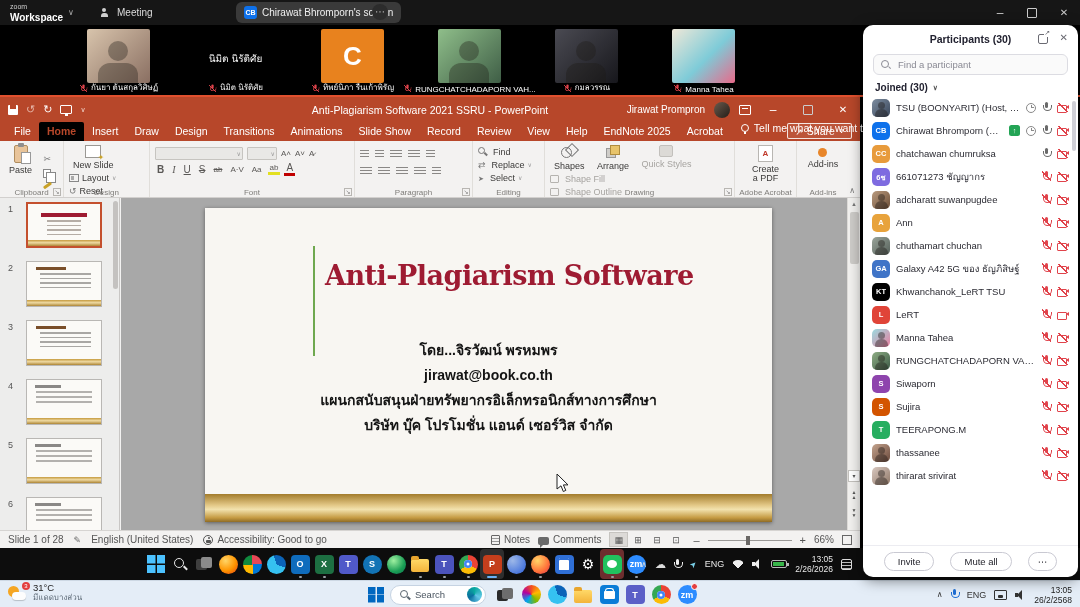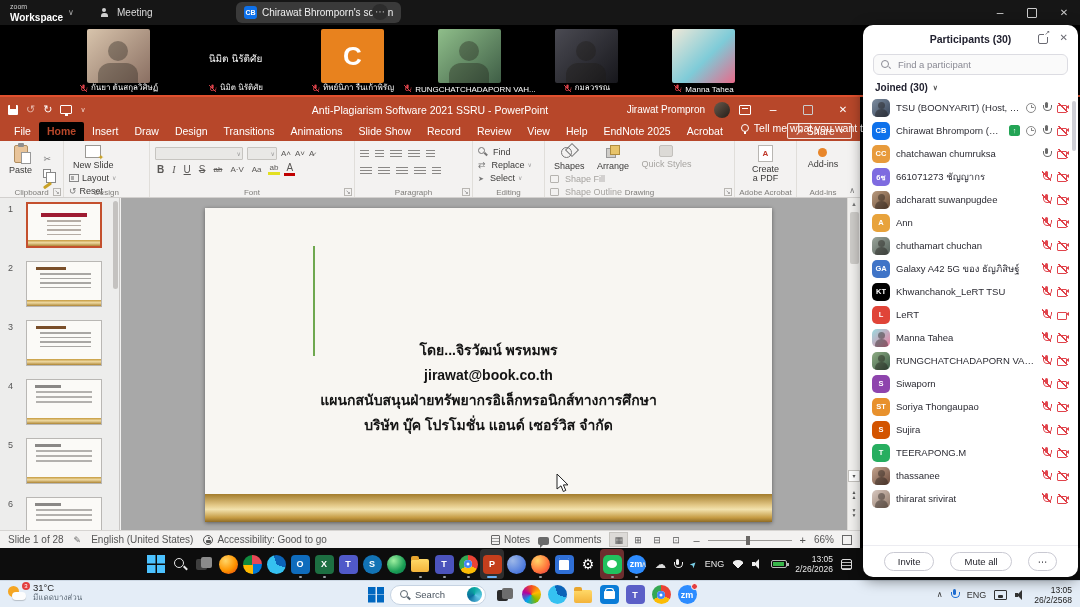--- a/index.html
+++ b/index.html
@@ -718,20 +718,21 @@
 
               </div>
             </div>
           </span>
         <span class="tscroll"></span>
       </div>
 
       <div class="canvas">
         <div class="slide">
           <div class="greenline"></div>
+          <div class="slide-title">Anti-Plagiarism Software</div>
           <div class="slide-sub">
             <div>โดย...จิรวัฒน์ พรหมพร</div>
             <div>jirawat@book.co.th</div>
             <div>แผนกสนับสนุนฝ่ายทรัพยากรอิเล็กทรอนิกส์ทางการศึกษา</div>
             <div>บริษัท บุ๊ค โปรโมชั่น แอนด์ เซอร์วิส จำกัด</div>
           </div>
           <div class="goldband"></div>
         </div>
       </div>
 
@@ -1203,30 +1204,20 @@
             <span class="pav" style="background: rgb(142, 68, 173);">
               <i>S</i>
             </span>
             <span class="pname">Siwaporn</span>
             <span class="pics">
               <span class="picon p-mic-off"></span>
               <span class="picon p-cam-off"></span>
             </span>
           </div>
         
-          <div class="prow">
-            <span class="pav" style="background: rgb(232, 145, 45);">
-              <i>ST</i>
-            </span>
-            <span class="pname">Soriya Thongaupao</span>
-            <span class="pics">
-              <span class="picon p-mic-off"></span>
-              <span class="picon p-cam-off"></span>
-            </span>
-          </div>
         
           <div class="prow">
             <span class="pav" style="background: rgb(211, 84, 0);">
               <i>S</i>
             </span>
             <span class="pname">Sujira</span>
             <span class="pics">
               <span class="picon p-mic-off"></span>
               <span class="picon p-cam-off"></span>
             </span>

